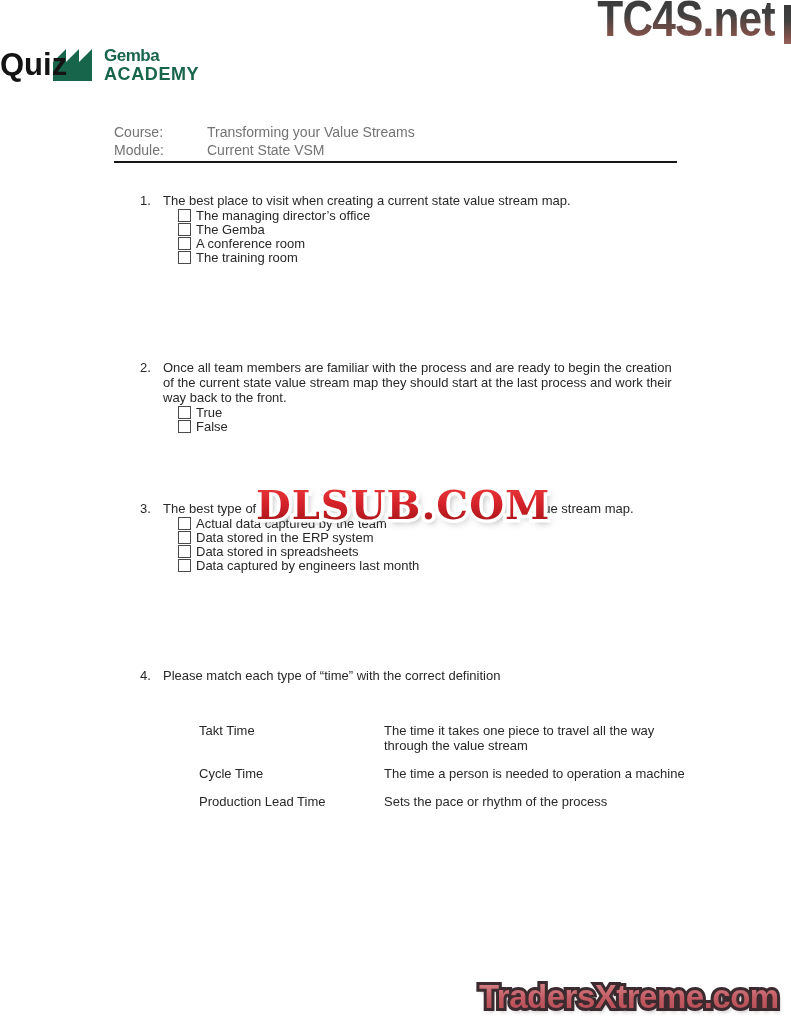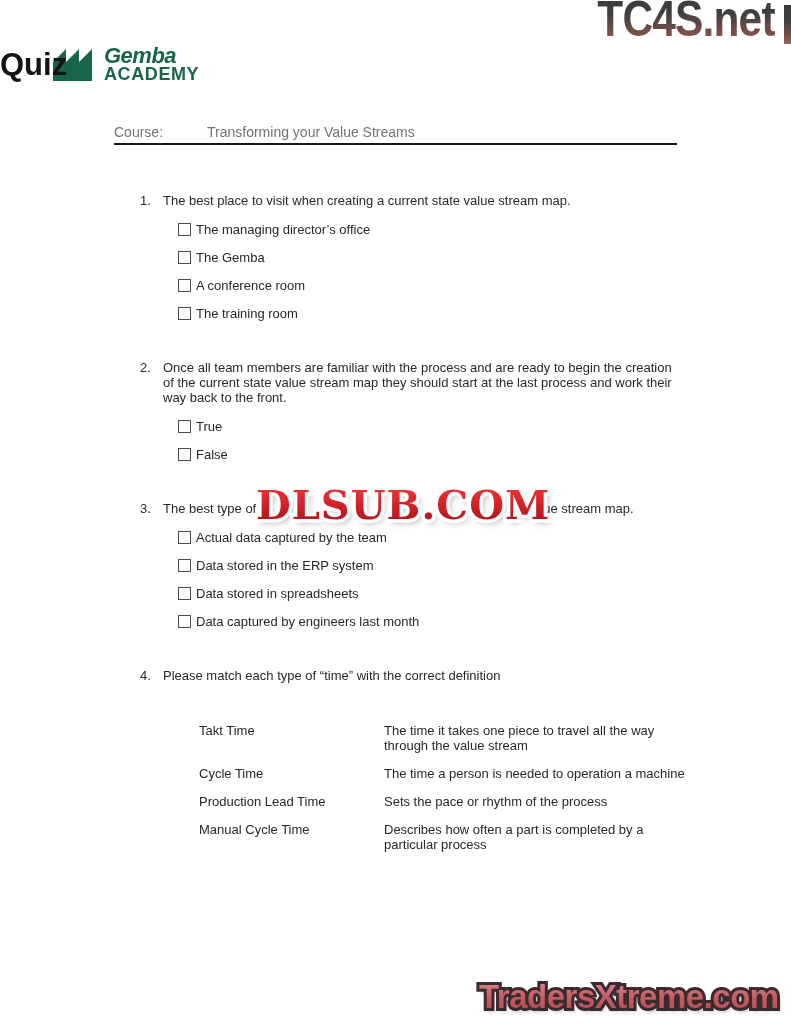--- a/index.html
+++ b/index.html
@@ -18,21 +18,21 @@
   }
   .wm-tc4s-bar{
     position:absolute;top:5px;right:0;width:7px;height:39px;
     background:linear-gradient(180deg,#3a3a3a 0%,#404040 40%,#7d5049 80%,#96635b 100%);
   }
 
   
   .logo{position:absolute;left:52px;top:45px;display:flex;align-items:flex-start;}
   .logo svg{display:block;}
   .logo-text{margin-left:4px;color:#17654a;}
-  .logo-gemba{font-size:22px;font-weight:bold;line-height:22px;letter-spacing:-0.5px;font-style:italic;}
+  .logo-gemba{font-size:17px;font-weight:bold;line-height:22px;letter-spacing:-0.5px;}
   .logo-academy{font-size:18px;font-weight:bold;line-height:15px;letter-spacing:0.6px;}
 
   
   .title{
     position:absolute;left:0;top:47px;width:745px;margin:0;text-align:left;
     font-size:31px;line-height:36px;font-weight:bold;color:#141414;
   }
 
   
   .course-block{
@@ -44,21 +44,21 @@
   .c-label{width:93px;flex:none;}
 
   
   .question{position:absolute;left:140px;width:537px;font-size:13px;line-height:15px;}
   #q1{top:193px;} #q2{top:360px;} #q3{top:501px;} #q4{top:668px;}
   .q-line{display:flex;}
   .q-num{width:23px;flex:none;}
   .q-text{flex:1;}
   .q3-gap{display:inline-block;width:287px;height:1px;}
   .options{margin-left:22px;}
-  .option{display:flex;align-items:center;height:14px;margin-top:14px;padding-left:16px;}
+  .option{display:flex;align-items:center;height:14px;margin-top:0;padding-left:16px;}
   .checkbox{width:11px;height:11px;border:1px solid #4a4a4a;background:#fff;margin-right:5px;flex:none;}
 
   
   .match{position:absolute;left:163px;top:723px;width:525px;font-size:13px;line-height:15px;}
   .match-row{display:flex;margin-bottom:13px;}
   .term{width:185px;flex:none;margin-left:36px;}
   .def{width:332px;}
 
   
   .wm-dlsub{
@@ -109,20 +109,24 @@
     </div>
   </div>
 
   <h1 class="title">Quiz</h1>
 
   <div class="course-block">
     <div class="course-row">
       <span class="c-label">Course:</span>
       <span class="c-value">Transforming your Value Streams</span>
     </div>
+    <div class="course-row">
+      <span class="c-label">Module:</span>
+      <span class="c-value">Current State VSM</span>
+    </div>
   </div>
 
   <div class="question" id="q1">
     <div class="q-line">
       <span class="q-num">1.</span>
       <span class="q-text">The best place to visit when creating a current state value stream map.</span>
     </div>
     <div class="options">
       <div class="option">
         <span class="checkbox"></span>
@@ -198,24 +202,20 @@
       <span class="def">The time it takes one piece to travel all the way through the value stream</span>
     </div>
     <div class="match-row">
       <span class="term">Cycle Time</span>
       <span class="def">The time a person is needed to operation a machine</span>
     </div>
     <div class="match-row">
       <span class="term">Production Lead Time</span>
       <span class="def">Sets the pace or rhythm of the process</span>
     </div>
-    <div class="match-row">
-      <span class="term">Manual Cycle Time</span>
-      <span class="def">Describes how often a part is completed by a particular process</span>
-    </div>
   </div>
 
   <div class="wm-dlsub">
     <span class="wm-layer dlsub-back">DLSUB.COM</span>
     <span class="wm-layer dlsub-front">DLSUB.COM</span>
   </div>
 
   <div class="wm-traders">
     <span class="wm-layer tx-back">TradersXtreme.com</span>
     <span class="wm-layer tx-front">TradersXtreme.com</span>

